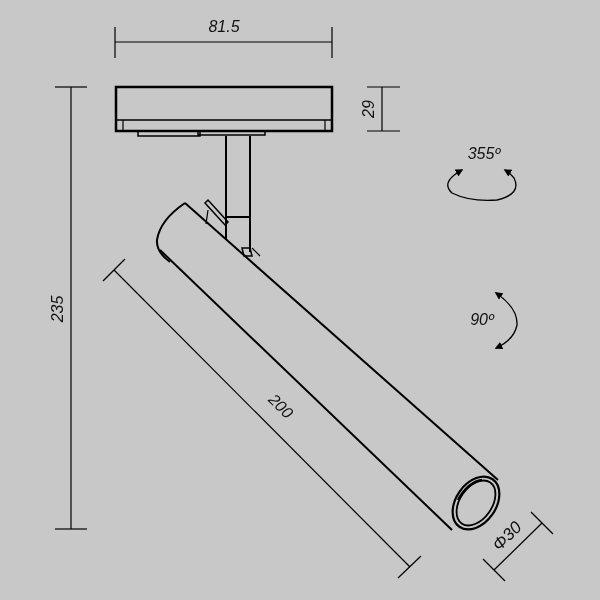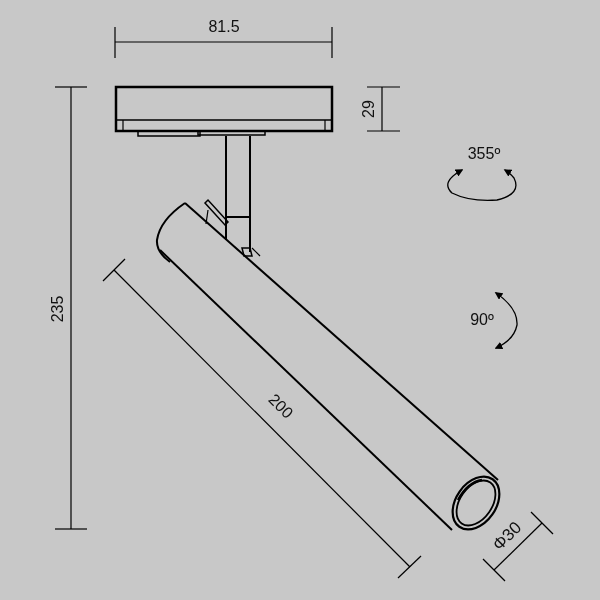--- a/index.html
+++ b/index.html
@@ -2,21 +2,21 @@
 <html><head>
   <meta charset="utf-8">
   <style>
     html, body { margin: 0; padding: 0; }
     body {
       width: 600px; height: 600px;
       background: #c8c8c8;
       font-family: "Liberation Sans", sans-serif;
       overflow: hidden;
     }
-    .canvas { position: relative; width: 600px; height: 600px; }
+    .canvas { position: relative; width: 600px; height: 600px; font-style: italic; }
     svg { position: absolute; left: 0; top: 0; }
     .lbl { font-family: "Liberation Sans", sans-serif; font-size: 16px; fill: #111; }
   </style>
 </head>
 <body>
 
 <div class="canvas">
 <svg width="600" height="600" viewBox="0 0 600 600" xmlns="http://www.w3.org/2000/svg">
   <defs>
     <marker id="arr" viewBox="0 0 10 10" refX="8" refY="5" markerWidth="6" markerHeight="6" orient="auto-start-reverse">

